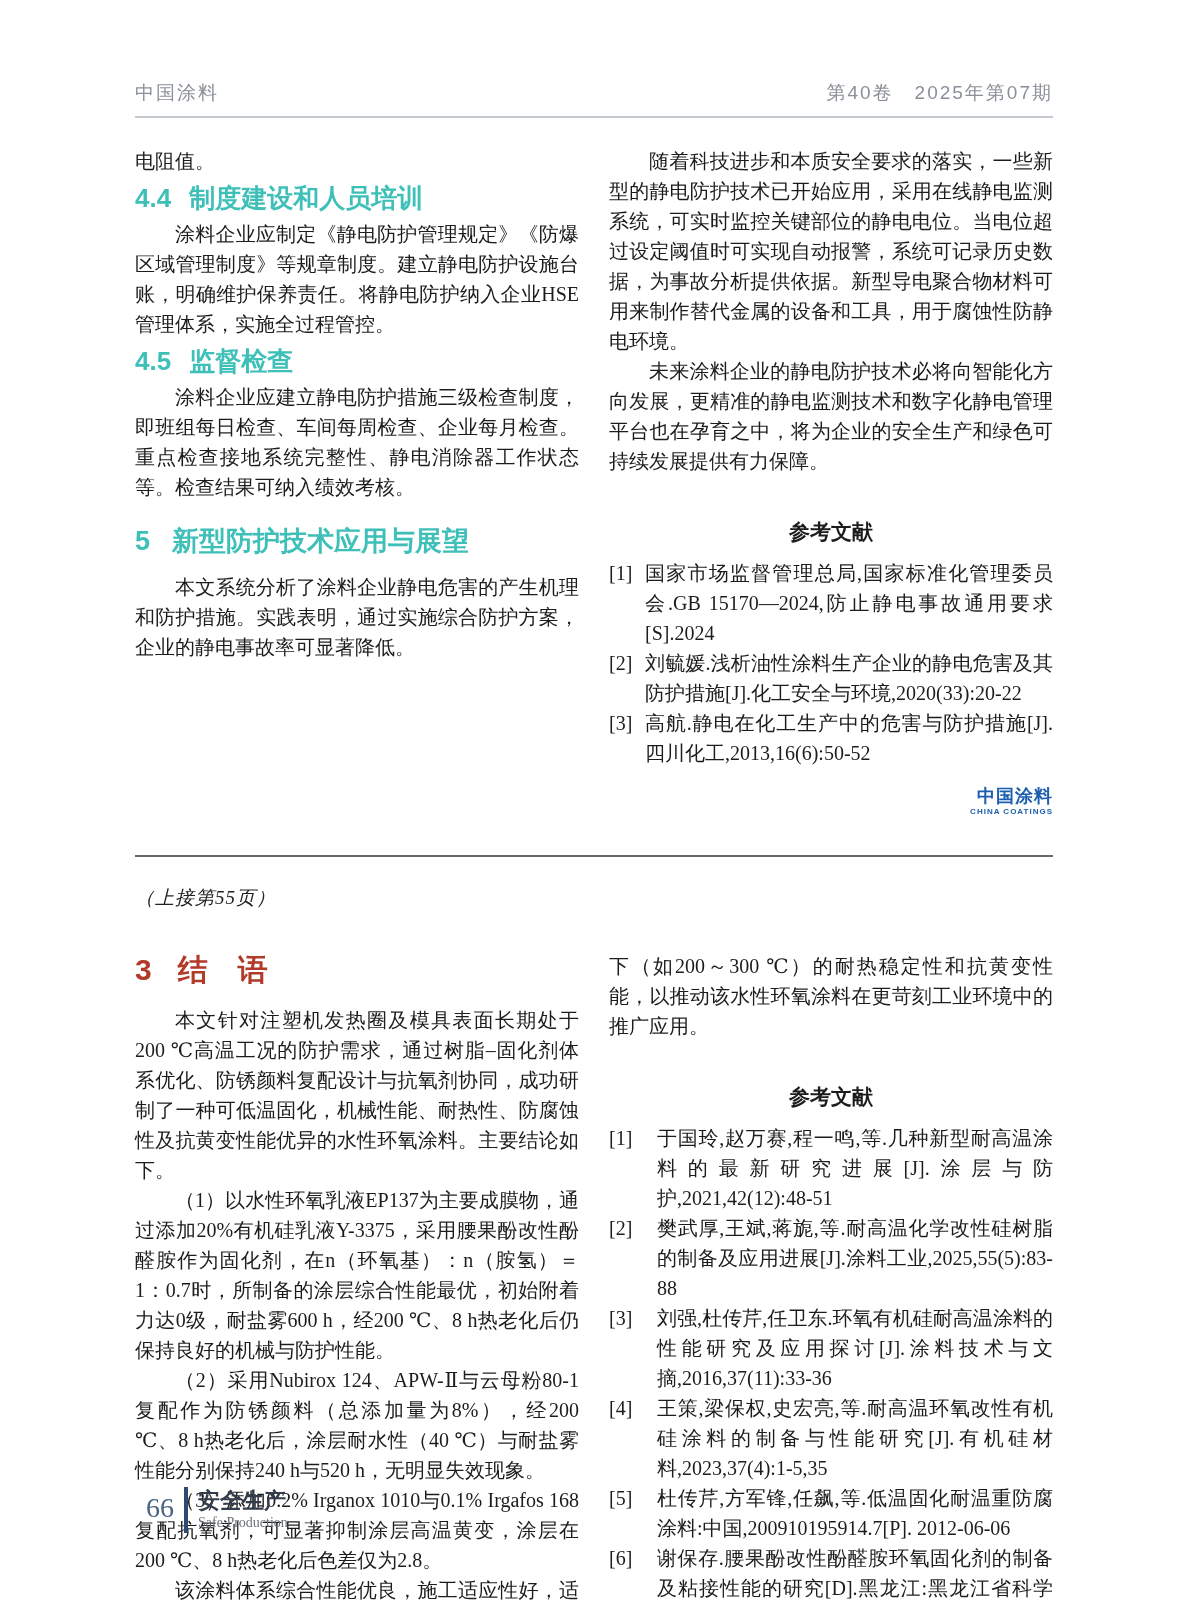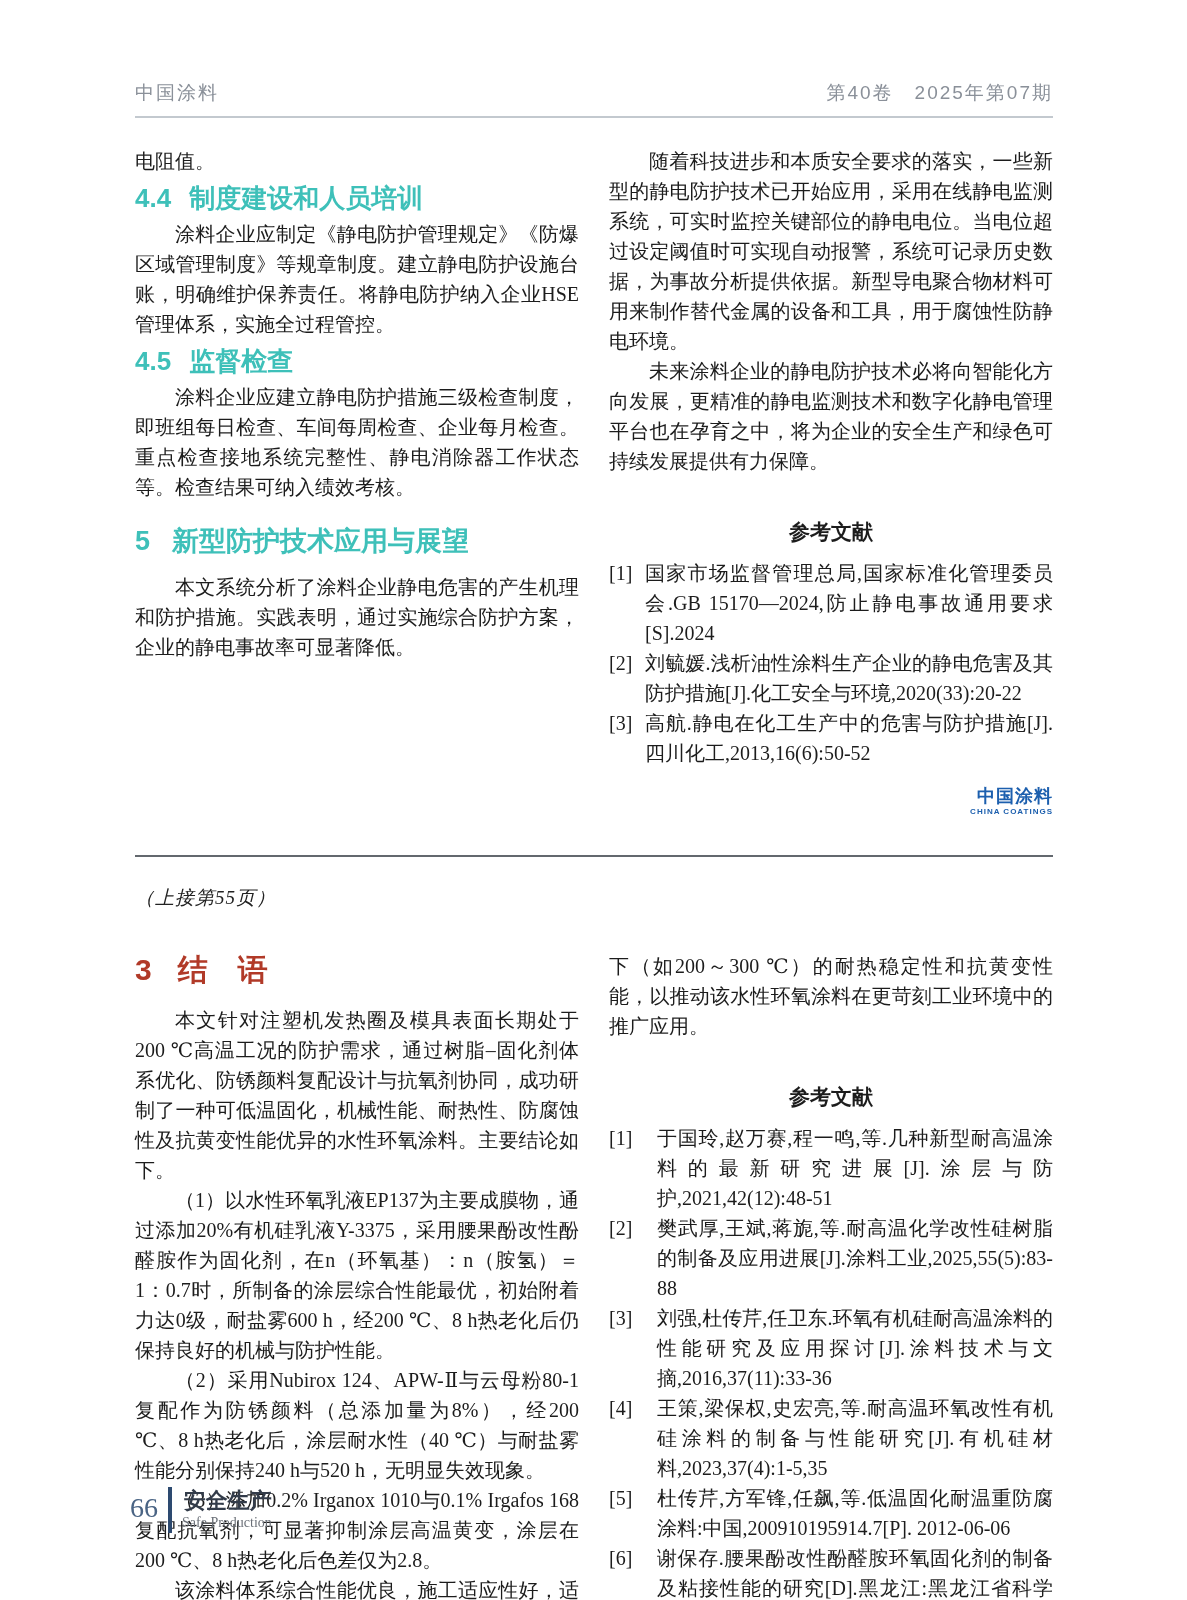--- a/index.html
+++ b/index.html
@@ -83,22 +83,22 @@
 
   
   .divider { border:none; border-top:2px solid #63686e; margin:38px 0 0 0; }
   .cont-note {
     font-style:italic; font-size:19px; color:#222;
     margin:28px 0 40px 0; letter-spacing:1px;
   }
 
   
   .footer {
-    position:absolute; left:130px; top:1487px;
-    display:flex; align-items:center;text-align:right;
+    position:absolute; left:146px; top:1487px;
+    display:flex; align-items:center;
   }
   .footer-num {
     font-size:28px; color:#4a6484; line-height:1;
     margin-right:10px; padding-bottom:4px;
   }
   .footer-bar { width:4px; height:46px; background:#2d4a70; margin-right:10px; }
   .footer-cn {
     font-family:"Liberation Sans","DejaVu Sans",sans-serif;
     font-weight:bold; font-size:22px; color:#333c4a; line-height:26px;
   }

